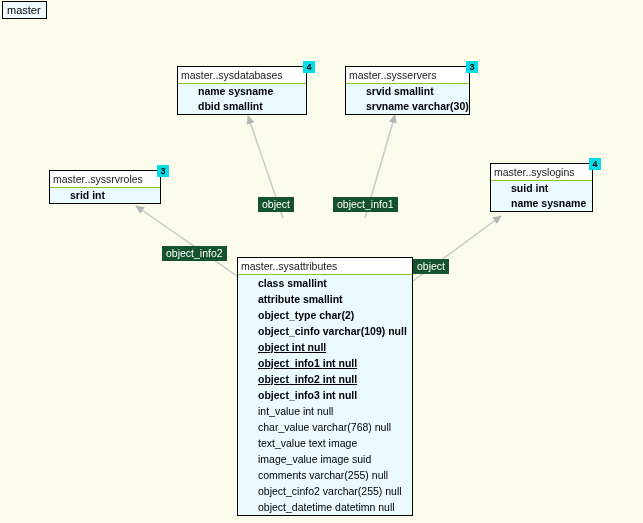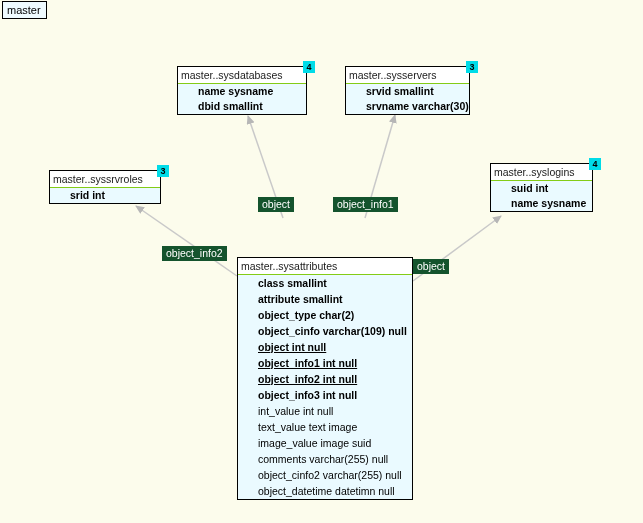--- a/index.html
+++ b/index.html
@@ -95,20 +95,21 @@
     <div class="title">master..sysattributes</div>
     <div class="f b">class smallint</div>
     <div class="f b">attribute smallint</div>
     <div class="f b">object_type char(2)</div>
     <div class="f b">object_cinfo varchar(109) null</div>
     <div class="f b u">object int null</div>
     <div class="f b u">object_info1 int null</div>
     <div class="f b u">object_info2 int null</div>
     <div class="f b">object_info3 int null</div>
     <div class="f">int_value int null</div>
+    <div class="f">char_value varchar(768) null</div>
     <div class="f">text_value text image</div>
     <div class="f">image_value image suid</div>
     <div class="f">comments varchar(255) null</div>
     <div class="f">object_cinfo2 varchar(255) null</div>
     <div class="f">object_datetime datetimn null</div>
   </div>
 
   <div class="conn-label" style="left:258px; top:197px;">object</div>
   <div class="conn-label" style="left:333px; top:197px;">object_info1</div>
   <div class="conn-label" style="left:162px; top:246px;">object_info2</div>

